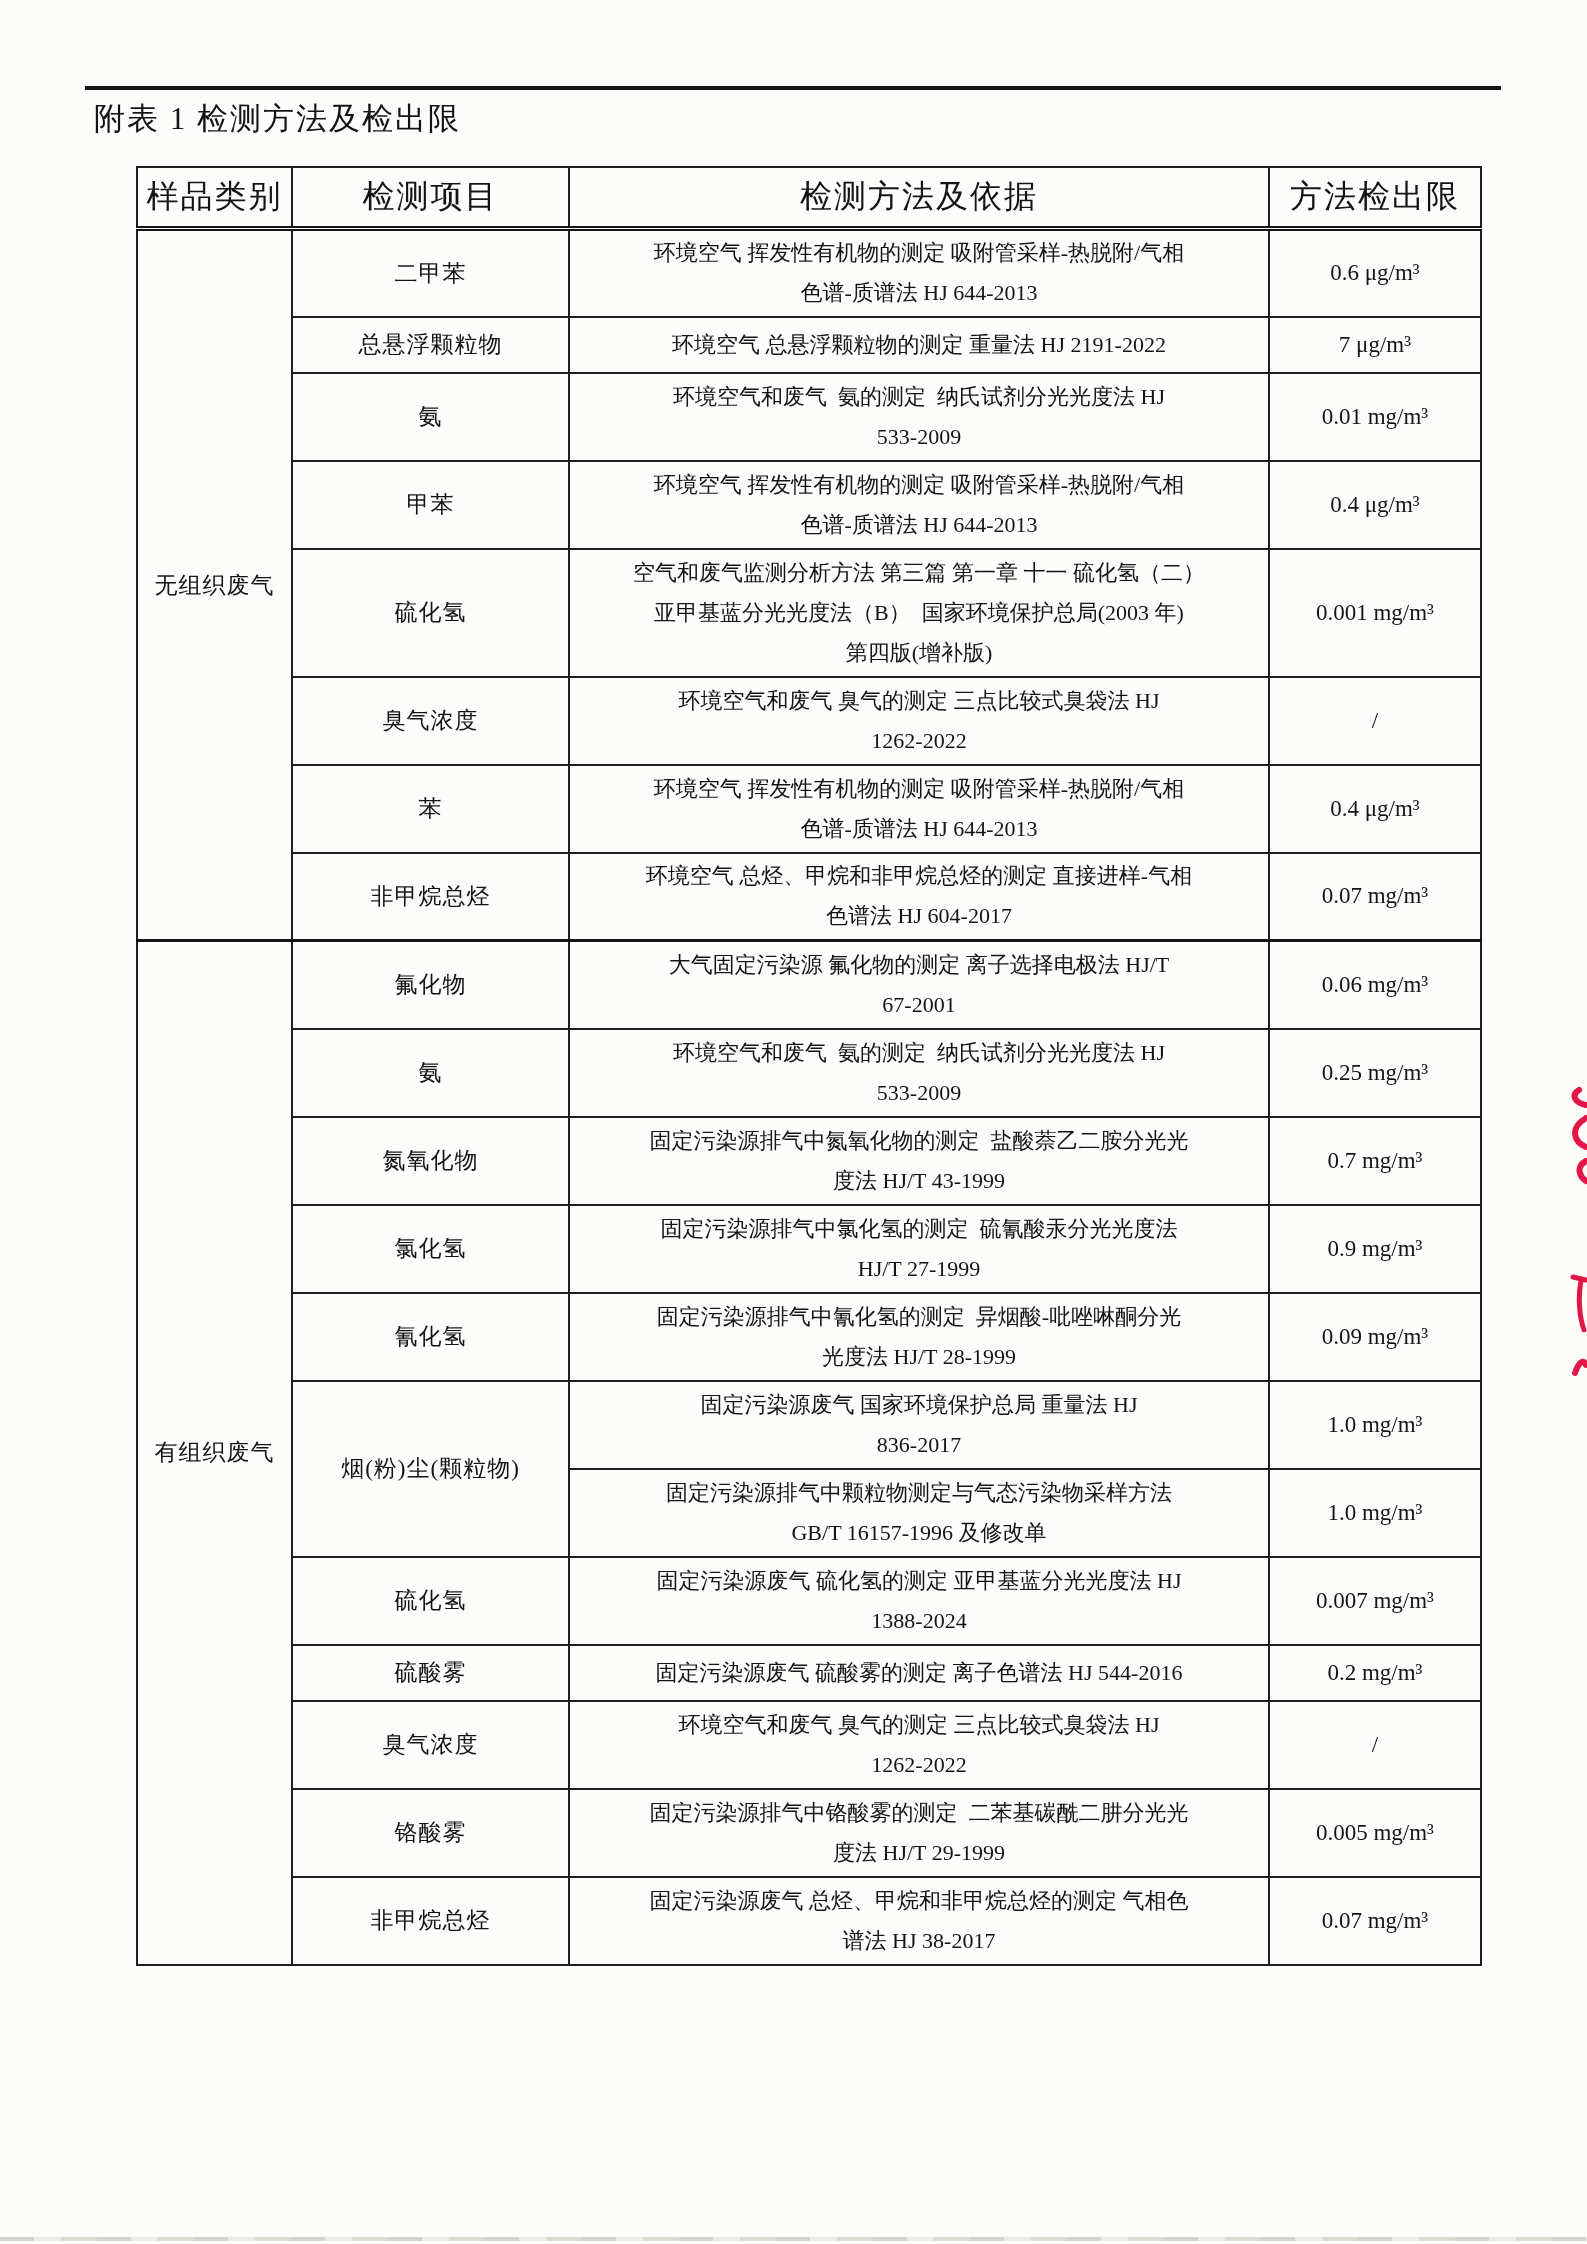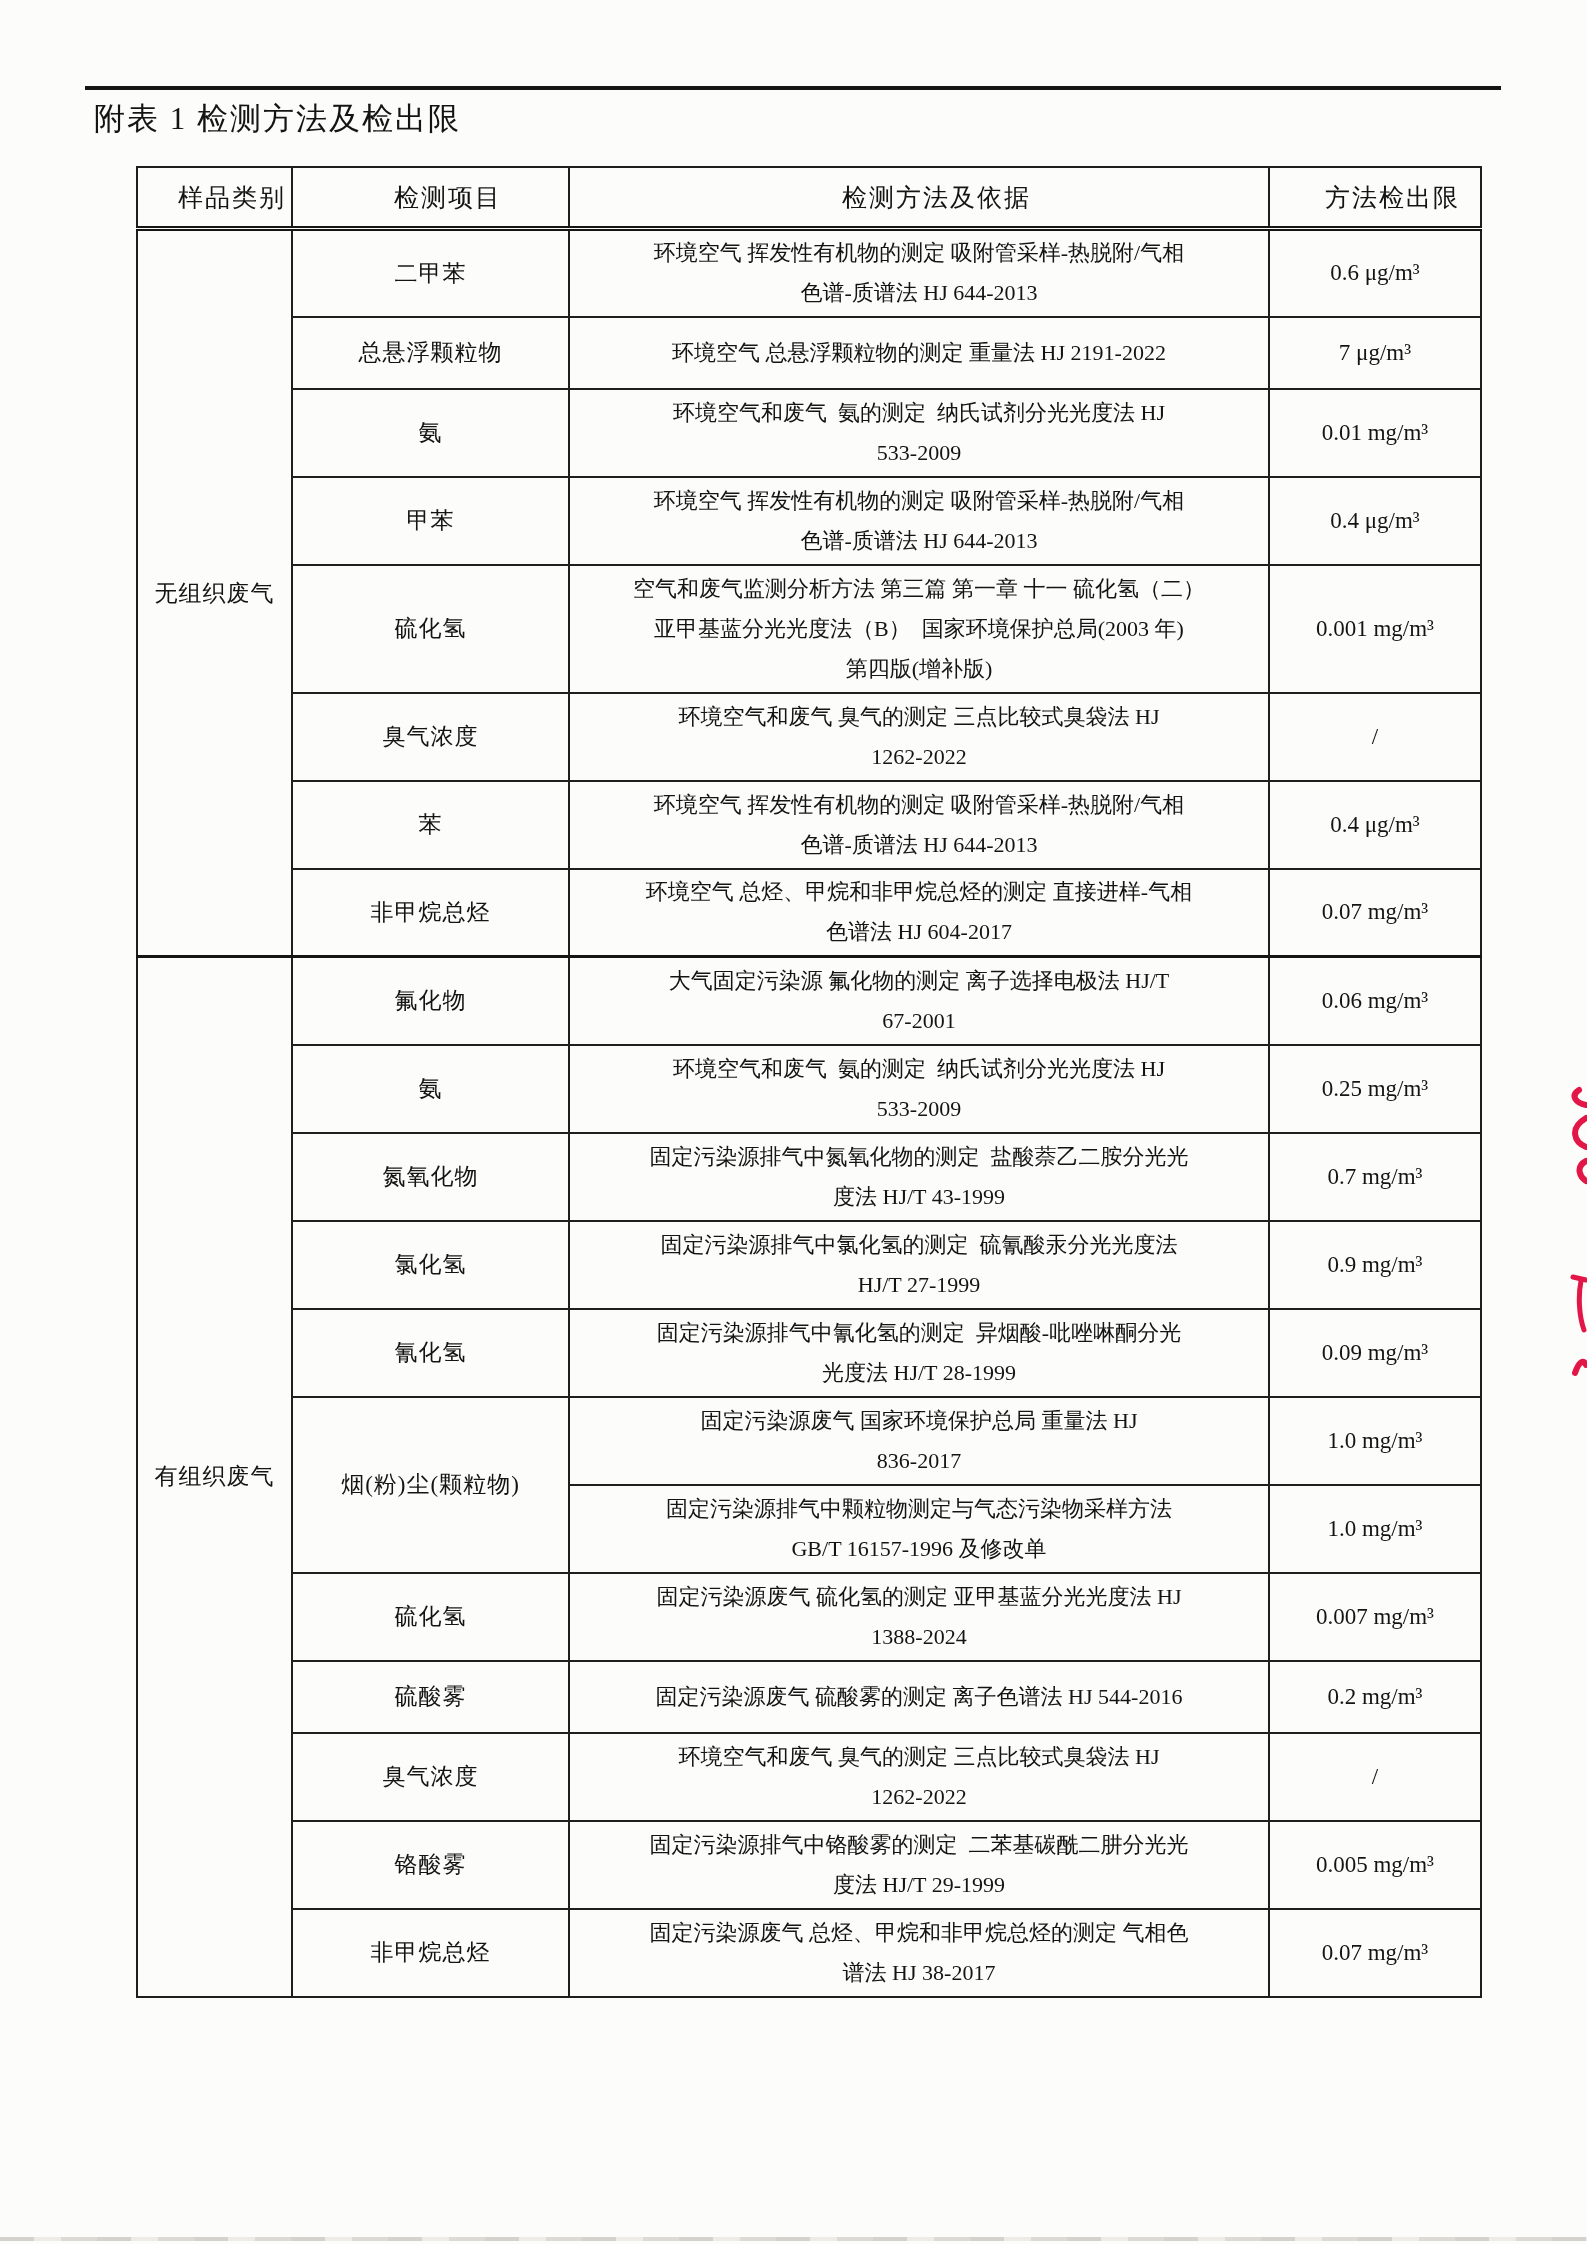--- a/index.html
+++ b/index.html
@@ -28,25 +28,24 @@
   table.det{
     position:absolute;left:136px;top:166px;
     width:1344px;border-collapse:collapse;table-layout:fixed;
   }
   table.det th,table.det td{
     border:2px solid #1e1e1e;
     text-align:center;vertical-align:middle;
     padding:0;font-weight:normal;
   }
   table.det th{
-    height:58px;font-size:25px;letter-spacing:2px;
+    height:58px;font-size:32px;letter-spacing:2px;
     border-bottom:5px double #151515;
-    padding-left:35px;
-  }
-  tr.h1{height:72px;}
+  }
+  tr.h1{height:56px;}
   tr.h2{height:88px;}
   tr.h3{height:128px;}
   td.category{font-size:23px;letter-spacing:1px;margin-top:14px;}
   td.item{font-size:23px;letter-spacing:1px;margin-left:47px;}
   td.method{font-size:22px;}
   td.method .ln{line-height:40px;white-space:pre-wrap;text-align:center;}
   td.limit{font-size:23px;margin-left:14px;}
   tr.sec-start td{border-top:3px solid #151515;}
   .stamp{position:absolute;right:0;top:1080px;width:30px;height:320px;}
   .bottom-artifact{

